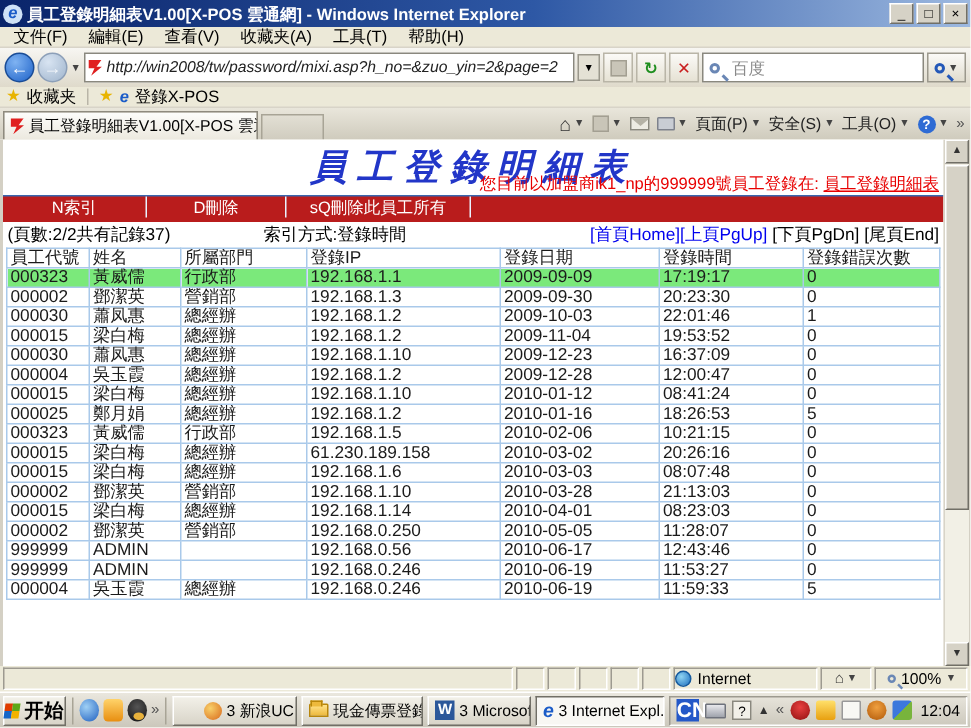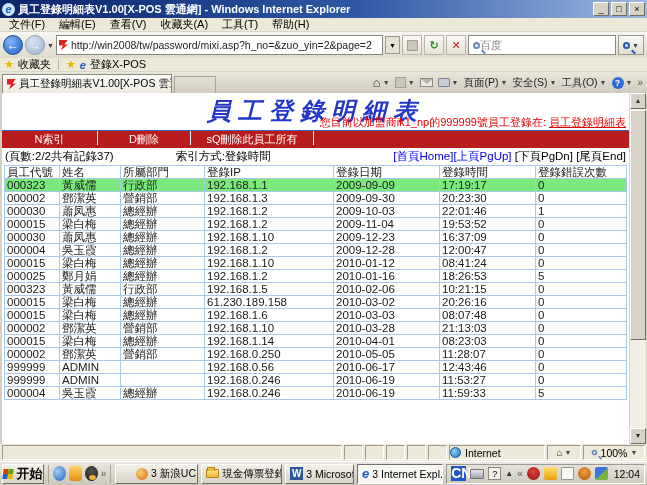--- a/index.html
+++ b/index.html
@@ -26,29 +26,29 @@
     display:flex; align-items:center; padding:0 3px; gap:2px; }
   .navcircle { width:20px; height:20px; border-radius:50%; display:flex; align-items:center;
     justify-content:center; color:#fff; font-size:12px; font-weight:bold; }
   .back { background:radial-gradient(circle at 35% 30%,#7FB3F2,#1E62C8); border:1px solid #1A4C96; }
   .fwd  { background:radial-gradient(circle at 35% 30%,#D8E4F2,#9FB4CC); border:1px solid #8C9FB8; color:#F2F6FA; }
   .tinydrop { font-size:7px; color:#444; }
   .addressbar { flex:1; height:20px; background:#fff; border:1px solid #8A887E; display:flex;
     align-items:center; padding:0 2px; gap:3px; min-width:0; }
   .favicon-red { width:9px; height:11px; background:linear-gradient(135deg,#E02020 60%,#9A0F0F);
     clip-path:polygon(0 0,100% 0,60% 45%,100% 45%,20% 100%,45% 55%,0 55%); flex:0 0 9px; }
-  .urltext { font-size:10.5px; color:#222; white-space:nowrap; overflow:hidden; flex:1; }
+  .urltext { font-size:10.5px; color:#222; white-space:nowrap; overflow:hidden; flex:1;font-style:italic; }
   .dropbtn { width:15px; height:18px; background:#E4E1D5; border:1px solid #9B988C; font-size:7px;
     display:flex; align-items:center; justify-content:center; }
   .sqbtn { width:20px; height:20px; display:flex; align-items:center; justify-content:center;
     border:1px solid #B9B5A7; background:linear-gradient(#FBFAF7,#E6E2D4); font-size:11px; }
   .refresh { color:#1E8E1E; font-weight:bold; }
   .stop { color:#C81E1E; font-weight:bold; }
   .searchbox { width:148px; height:20px; background:#fff; border:1px solid #8A887E; display:flex;
-    align-items:center; padding:0 4px; gap:0; }
+    align-items:center; padding:0 4px; gap:8px; }
   .mag { width:7px; height:7px; border:2px solid #6A87B5; border-radius:50%; position:relative; flex:0 0 7px; }
   .mag::after { content:""; position:absolute; width:5px; height:2px; background:#6A87B5;
     transform:rotate(45deg); left:6px; top:7px; }
   .mag.blue { border-color:#2458B8; } .mag.blue::after { background:#2458B8; }
   .searchtext { color:#8A8A8A; font-size:11px; }
   .searchbtn { width:26px; height:20px; background:linear-gradient(#FBFAF7,#E0DCCE); border:1px solid #9B988C;
     display:flex; align-items:center; justify-content:center; gap:2px; }
 
   
   .favbar { height:14px; flex:0 0 14px; background:#ECE9D8; display:flex; align-items:center;

